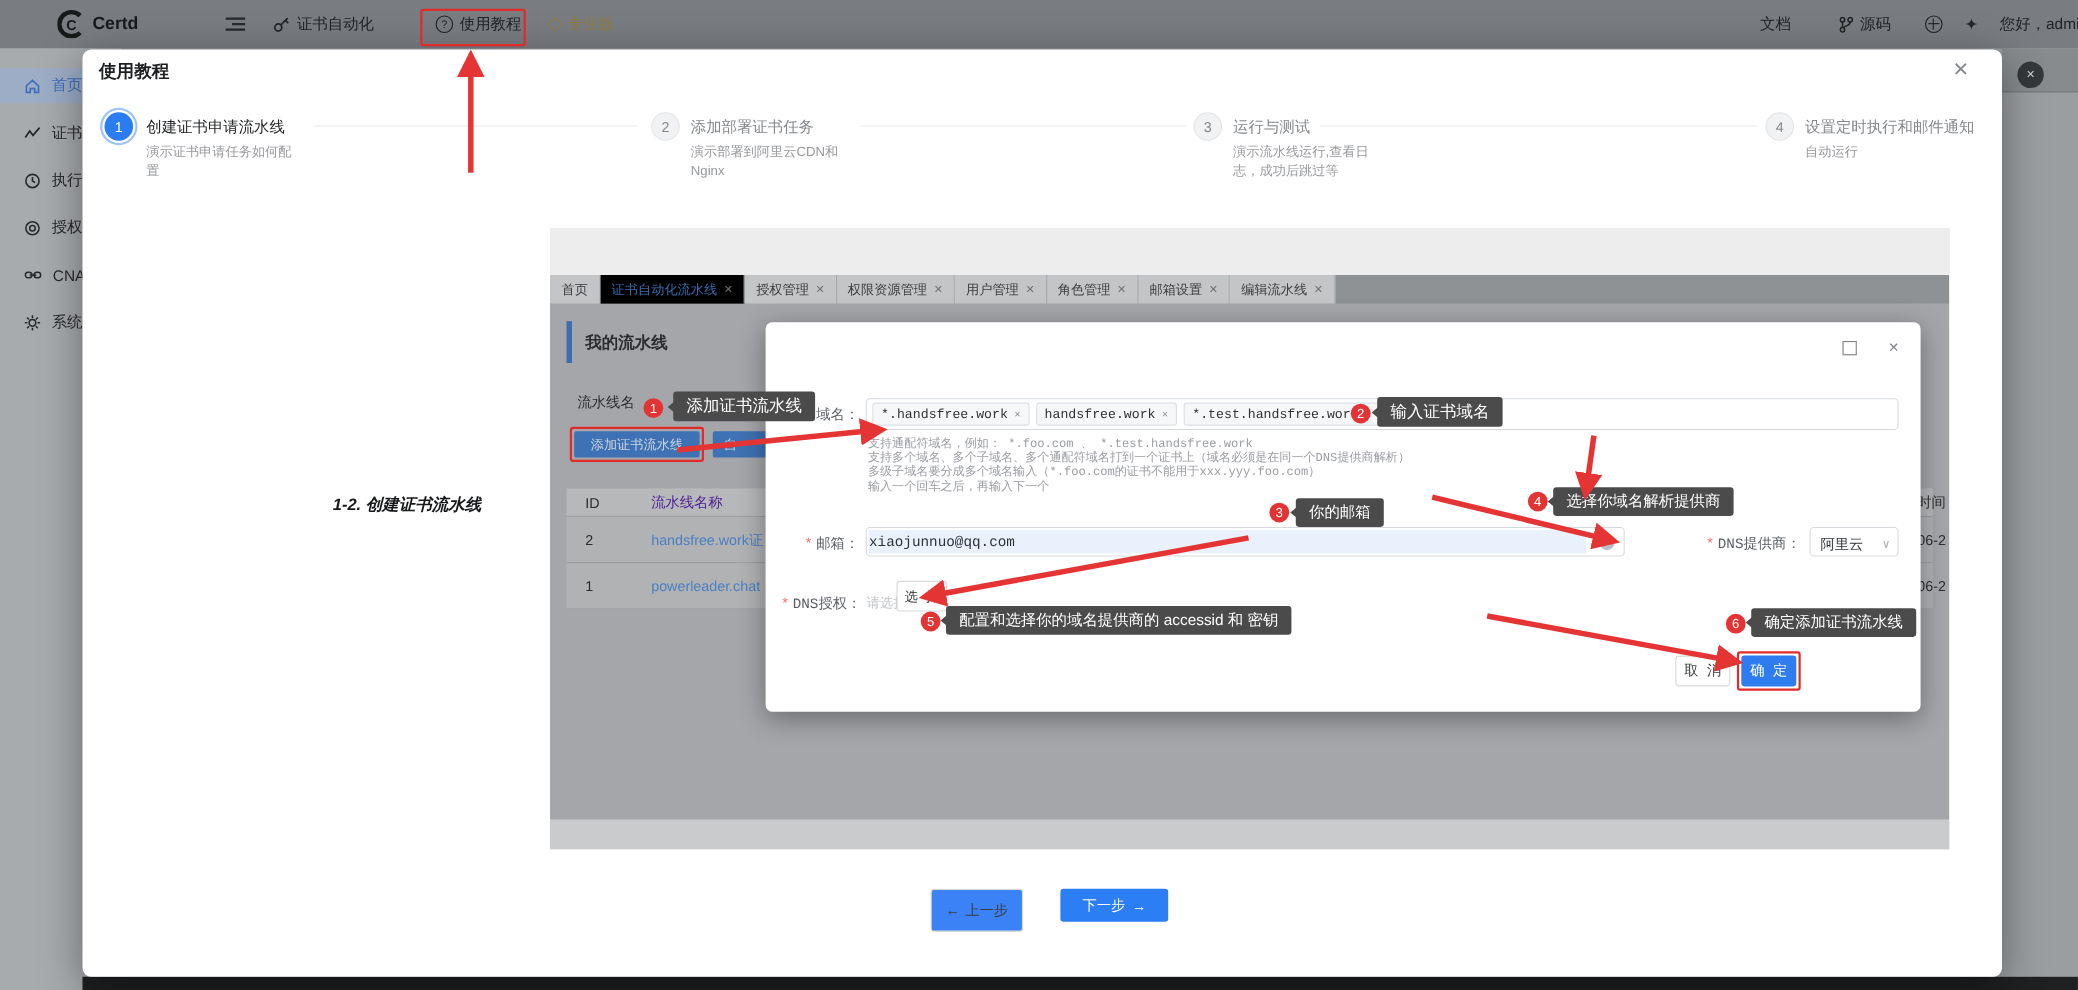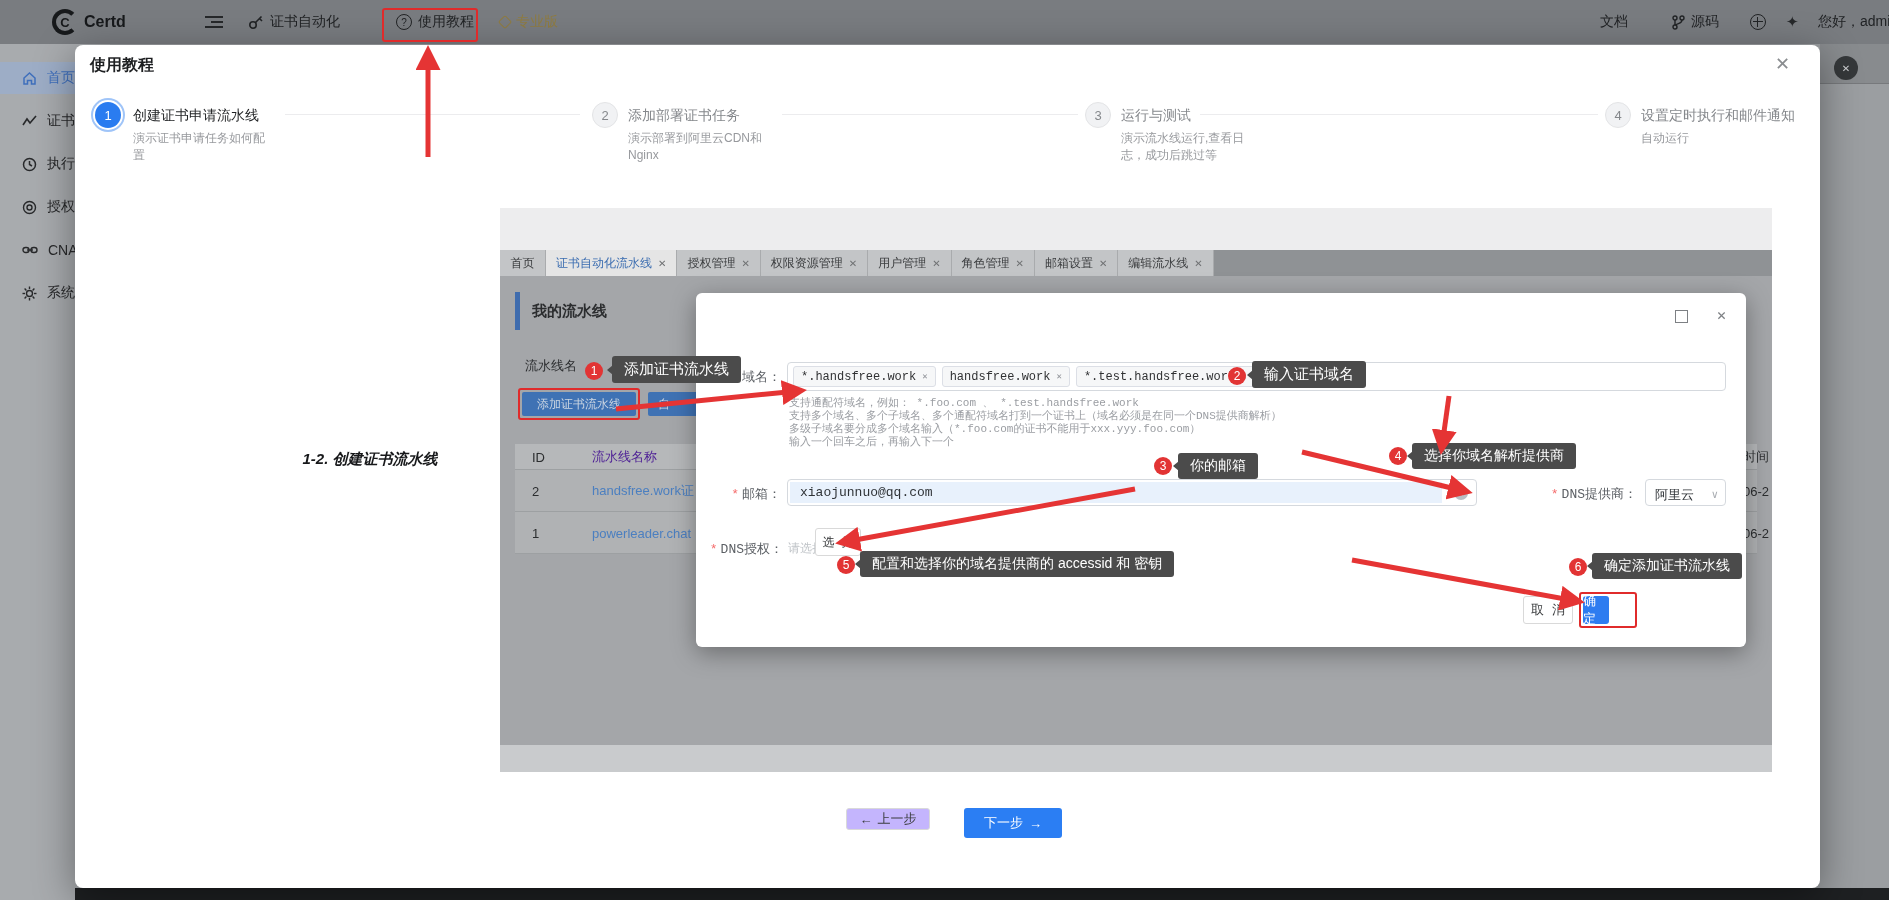--- a/index.html
+++ b/index.html
@@ -44,31 +44,31 @@
   .step-title { font-size:14px; color:#1f2123; white-space:nowrap; }
   .step-title.off { color:#85888c; }
   .step-desc { font-size:12px; color:#97999d; line-height:17px; }
   .step-line { height:1px; background:#ececee; }
 
   .caption { left:105px; top:405px; width:380px; text-align:center;font-style:italic; }
   .caption-title { font-size:15px; font-weight:700; color:#17181a; }
   .caption-desc { font-size:13px; color:#3c3e40; margin-top:16px; }
 
   
-  .btn-prev { left:771px; top:763px; width:84px; height:22px; background:#c4b5fd; border:1px solid #d9d9d9; border-radius:3px; display:flex; align-items:center; justify-content:center; gap:5px; font-size:13px; color:#3a3c3e; cursor:pointer; }
+  .btn-prev { left:771px; top:763px; width:84px; height:39px; background:#3b82f6; border:1px solid #d9d9d9; border-radius:3px; display:flex; align-items:center; justify-content:center; gap:5px; font-size:13px; color:#3a3c3e; cursor:pointer; }
   .btn-prev::before { content:"←"; font-size:13px; }
   .btn-next { left:889px; top:763px; width:98px; height:30px; background:#2b7ef3; border-radius:3px; display:flex; align-items:center; justify-content:center; gap:6px; font-size:13px; color:#fff; cursor:pointer; }
   .btn-next::after { content:"→"; font-size:13px; }
 
   
   .shot { left:425px; top:163px; width:1272px; height:564px; overflow:hidden; background:#a4a6a9; z-index:5; }
   .shot-topband { left:0; top:0; width:1272px; height:42px; background:#ededee; }
   .shot-tabbar { left:0; top:42px; width:1272px; height:26px; background:#8f9295; display:flex; }
   .stab { height:26px; background:#c3c5c7; border-right:1px solid #a9abad; display:flex; align-items:center; justify-content:center; gap:6px; font-size:12px; color:#3b3d3f; padding:0 10px; white-space:nowrap; }
-  .stab.active { background:#e5e5e5; color:#3a6cb0; }
+  .stab.active { background:#000000; color:#3a6cb0; }
   .stab.closable::after { content:"✕"; font-size:10px; color:#6f7173; }
   .panel-accent { left:15px; top:84px; width:5px; height:38px; background:#3f6cae; }
   .panel-title { left:32px; top:94px; font-size:15px; font-weight:700; color:#2b2d2f; }
   .filter-label { left:25px; top:149px; font-size:13px; color:#2b2d2f; }
   .btn-add { left:22px; top:184px; width:114px; height:24px; background:#3f72b4; color:#ccd6e2; font-size:12px; display:flex; align-items:center; justify-content:center; border-radius:2px; cursor:pointer; }
   .btn-auto { left:148px; top:184px; width:58px; height:24px; background:#3f72b4; color:#ccd6e2; font-size:12px; display:flex; align-items:center; padding-left:10px; border-radius:2px; cursor:pointer; }
   .stable { left:15px; top:236px; width:1242px; }
   .stable-header { height:26px; background:#b6b8ba; border-bottom:1px solid #9da0a2; position:relative; font-size:13px; color:#2b2d2f; }
   .stable-row { height:42px; background:#b0b2b4; border-bottom:1px solid #9da0a2; position:relative; font-size:13px; }
   .cell-id { position:absolute; left:17px; top:50%; transform:translateY(-50%); color:#2b2d2f; }
@@ -81,29 +81,29 @@
   .dlg-fs { left:979px; top:17px; width:13px; height:13px; border:1.5px solid #7d8084; cursor:pointer; }
   .dlg-close { left:1021px; top:13px; color:#7d8084; cursor:pointer; }
   .dlg-close::after { content:"✕"; font-size:15px; }
   .flabel { font-size:13px; color:#5a5e63; text-align:right; white-space:nowrap; }
   .star::before { content:"*"; color:#f56c6c; margin-right:3px; }
   .dlg-input { border:1px solid #d5d9de; border-radius:4px; background:#fff; }
   .tagrow { left:97px; top:73px; display:flex; gap:6px; }
   .tag { height:21px; background:#f6f7f8; border:1px solid #dcdfe6; border-radius:3px; display:flex; align-items:center; gap:6px; padding:0 7px; font-size:12px; color:#303133; white-space:nowrap; }
   .tag::after { content:"✕"; font-size:9px; color:#909399; }
   .helpline { position:absolute; left:93px; font-size:11px; color:#9a9da2; white-space:nowrap; }
-  .email-inner { position:absolute; left:2px; top:2px; width:652px; height:21px; background:#e8f1fc; display:flex; align-items:center; padding-left:10px; font-size:13px; color:#2f3337; }
+  .email-inner { position:absolute; left:2px; top:2px; width:652px; height:21px; background:#e8f1fc; display:flex; align-items:center; font-size:13px; color:#2f3337; }
   .clear-ic { position:absolute; right:8px; top:6px; width:14px; height:14px; border-radius:50%; background:#b9bec4; color:#fff; display:flex; align-items:center; justify-content:center; cursor:pointer; }
   .clear-ic::after { content:"✕"; font-size:8px; }
   .chevron { position:absolute; right:7px; top:8px; color:#a9adb2; font-size:11px; }
   .chevron::after { content:"∨"; }
   .placeholder { color:#bfc3c7; }
   .btn-select { left:119px; top:235px; width:46px; height:28px; background:#fff; border:1px solid #d9d9d9; border-radius:3px; display:flex; align-items:center; justify-content:center; font-size:12px; color:#2b2d2f; cursor:pointer; }
   .btn-cancel { left:827px; top:303px; width:50px; height:28px; background:#fff; border:1px solid #d9d9d9; border-radius:3px; display:flex; align-items:center; justify-content:center; font-size:13px; color:#3a3c3e; cursor:pointer; }
-  .btn-ok { left:887px; top:303px; width:26px; height:28px; background:#2e7cf0; border-radius:3px; display:flex; align-items:center; justify-content:center; font-size:13px; color:#fff; cursor:pointer; }
+  .btn-ok { left:887px; top:303px; width:50px; height:28px; background:#2e7cf0; border-radius:3px; display:flex; align-items:center; justify-content:center; font-size:13px; color:#fff; cursor:pointer; }
 
   
   .ann-circle { width:18px; height:18px; border-radius:50%; background:#e23434; color:#fff; font-size:12px; display:flex; align-items:center; justify-content:center; z-index:41; }
   .tooltip { background:#4b4b4b; color:#fff; border-radius:3px; padding:4px 12px; white-space:nowrap; z-index:40; }
   .tooltip::before { content:""; position:absolute; left:-5px; top:50%; transform:translateY(-50%); border:5px solid transparent; border-left:none; border-right:6px solid #4b4b4b; }
   .tt-lg { font-size:15px; }
   .tt-md { font-size:14px; }
   .redbox { border:2px solid #e02b2b; border-radius:3px; z-index:45; }
   .arrows { left:0; top:0; width:1889px; height:900px; z-index:50; pointer-events:none; }
 </style>

